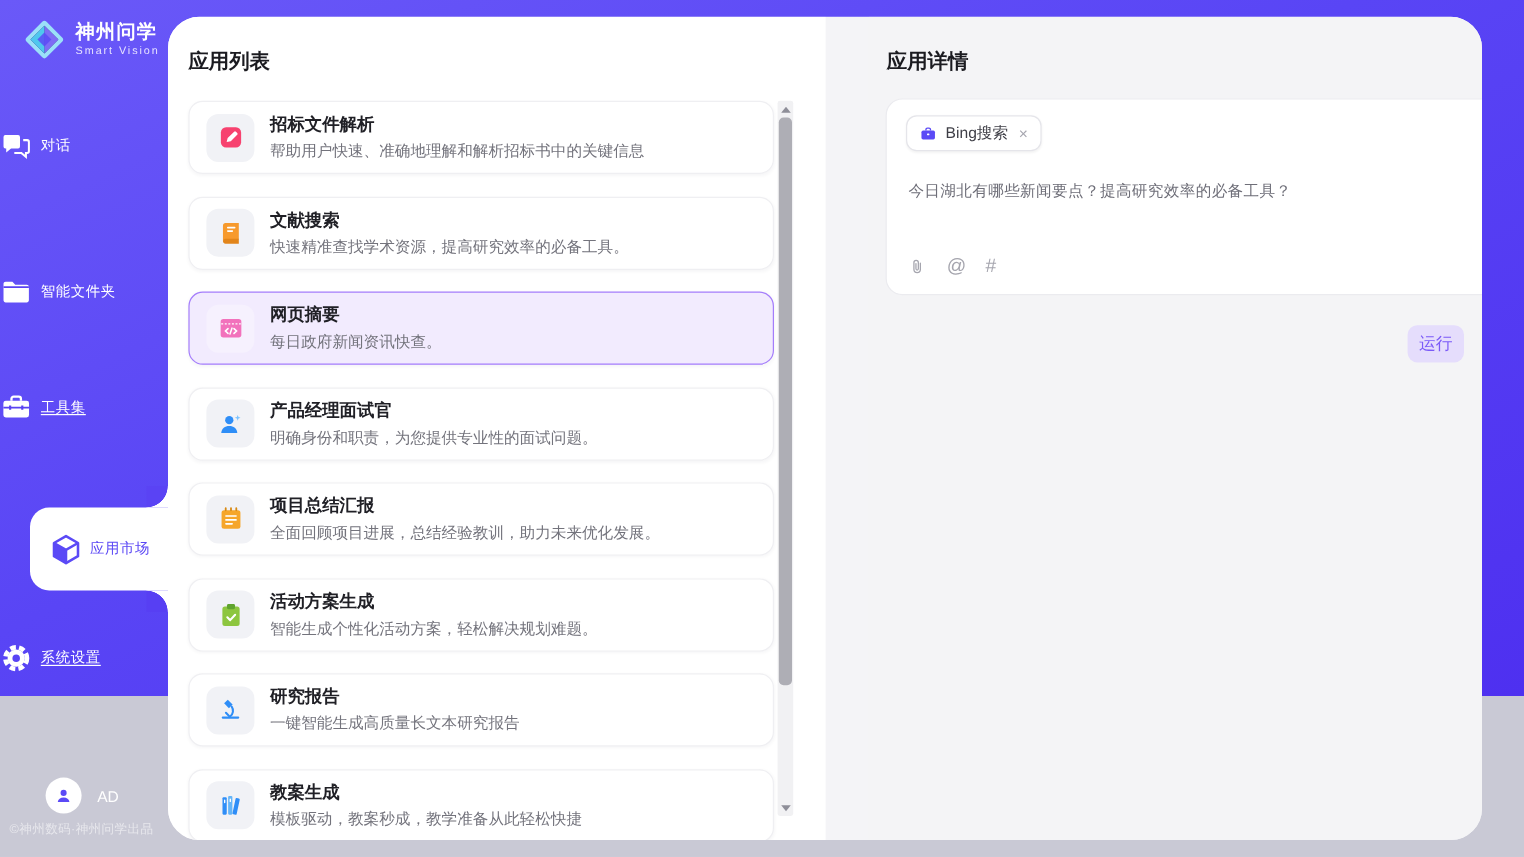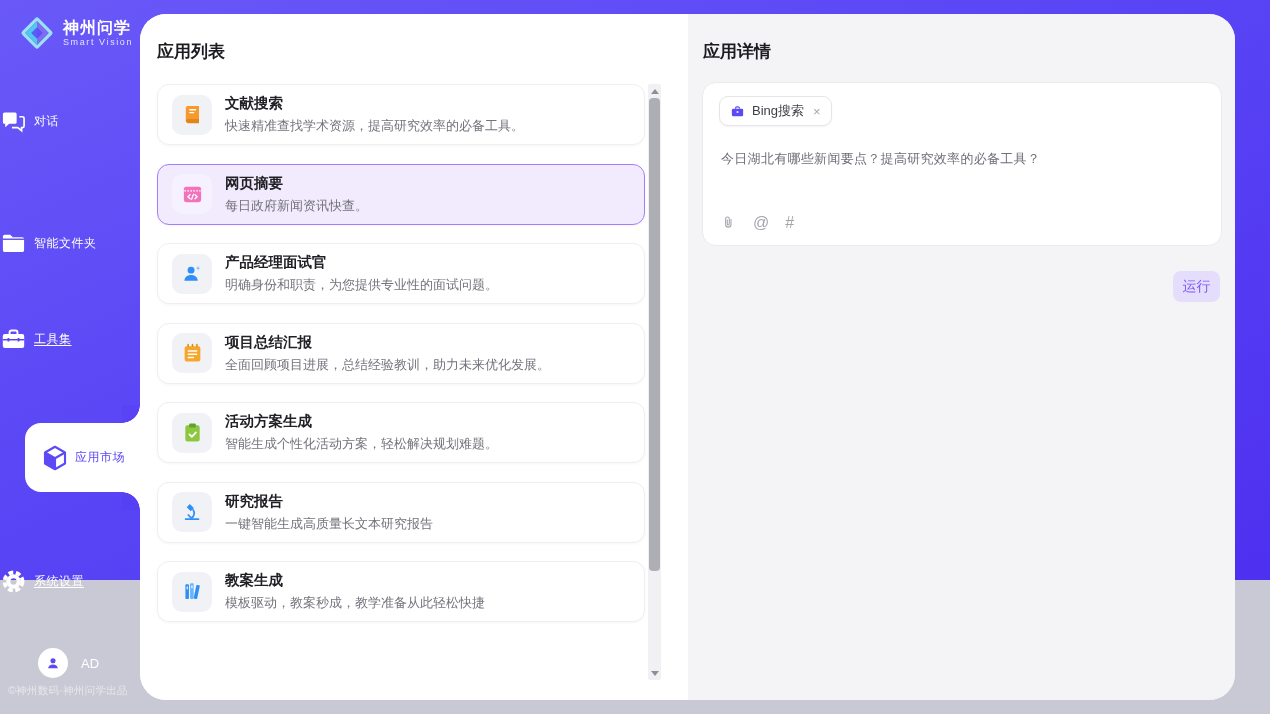--- a/index.html
+++ b/index.html
@@ -16,21 +16,21 @@
   .logo-sub { color:#E6E2FF; font-size:9px; letter-spacing:1.6px; }
   .nav-item { position:absolute; left:0; width:140px; display:flex; flex-direction:row;
     align-items:center; gap:7px; color:#fff; cursor:pointer; }
   .nav-icon { width:27px; height:27px; }
   .nav-label { font-size:12px; letter-spacing:.5px; }
   .nav-label.underline { text-decoration:underline; text-underline-offset:2px; }
   .nav-item:nth-child(1){ top:108px; }
   .nav-item:nth-child(2){ top:230px; }
   .nav-item:nth-child(3){ top:326px; }
   .nav-item:nth-child(4){ top:423px; }
-  .nav-item:nth-child(5){ top:568px; }
+  .nav-item:nth-child(5){ top:535px; }
   .nav-item.active { left:25px; width:115px; height:69px; background:#fff;
     border-radius:16px 0 0 16px; justify-content:center; gap:5px; color:#5B48F5; }
   .nav-item.active .nav-label { color:#5B48F5; }
   .nav-item.active .nav-icon { width:30px; height:30px; }
   .nav-item.active::before, .nav-item.active::after { content:""; position:absolute; right:0;
     width:18px; height:18px; }
   .nav-item.active::before { top:-18px;
     background:radial-gradient(circle at 0 0, #5A43F4 17.5px, #fff 18px); }
   .nav-item.active::after { bottom:-18px;
     background:radial-gradient(circle at 0 100%, #573FF3 17.5px, #fff 18px); }
@@ -38,21 +38,21 @@
     gap:13px; cursor:pointer; }
   .avatar { width:30px; height:30px; border-radius:50%; background:#fff;
     display:flex; align-items:center; justify-content:center; }
   .avatar svg { width:18px; height:18px; }
   .user-name { color:#fff; font-size:13px; }
   .sidebar-footer { position:absolute; left:8px; top:684px; color:rgba(255,255,255,.55);
     font-size:10.5px; letter-spacing:.3px; white-space:nowrap; }
 
   
   .main { position:absolute; left:140px; top:14px; width:1095px; height:686px;
-    border-radius:26px; overflow:hidden; display:flex; background:#F4F4F7; z-index:1; }
+    border-radius:26px; overflow:hidden; display:flex; background:#F4F4F7; z-index:1;gap:36px; }
   .list-panel { position:relative; width:548px; flex:none; background:#fff; }
   .detail-panel { position:relative; flex:1; background:#F4F4F6; }
   .panel-title { position:absolute; top:26px; font-size:17px; font-weight:700; color:#1B1B20; }
   .list-panel .panel-title { left:17px; }
   .detail-panel .panel-title { left:15px;font-family:Liberation Serif, serif; }
 
   
   .card-list { position:absolute; left:17px; top:70px; width:488px; }
   .app-card { height:61px; margin-bottom:18.5px; background:#fff; border:1px solid #EFEFF2;
     border-radius:12px; display:flex; align-items:center; padding:0 14px; gap:13px;
@@ -249,20 +249,31 @@
   </div>
 
   <div class="main">
 
     <section class="list-panel">
       <h2 class="panel-title">应用列表</h2>
       <div class="card-list">
           <div class="app-card">
     <span class="app-icon-box">
       <svg class="app-icon">
+                <use href="#edit-doc-icon" xlink:href="#edit-doc-icon"></use>
+              </svg>
+    </span>
+    <span class="app-text">
+      <span class="app-title">招标文件解析</span>
+      <span class="app-desc">帮助用户快速、准确地理解和解析招标书中的关键信息</span>
+    </span>
+  </div>
+          <div class="app-card">
+    <span class="app-icon-box">
+      <svg class="app-icon">
                 <use href="#book-icon" xlink:href="#book-icon"></use>
               </svg>
     </span>
     <span class="app-text">
       <span class="app-title">文献搜索</span>
       <span class="app-desc">快速精准查找学术资源，提高研究效率的必备工具。</span>
     </span>
   </div>
           <div class="app-card selected">
     <span class="app-icon-box">

